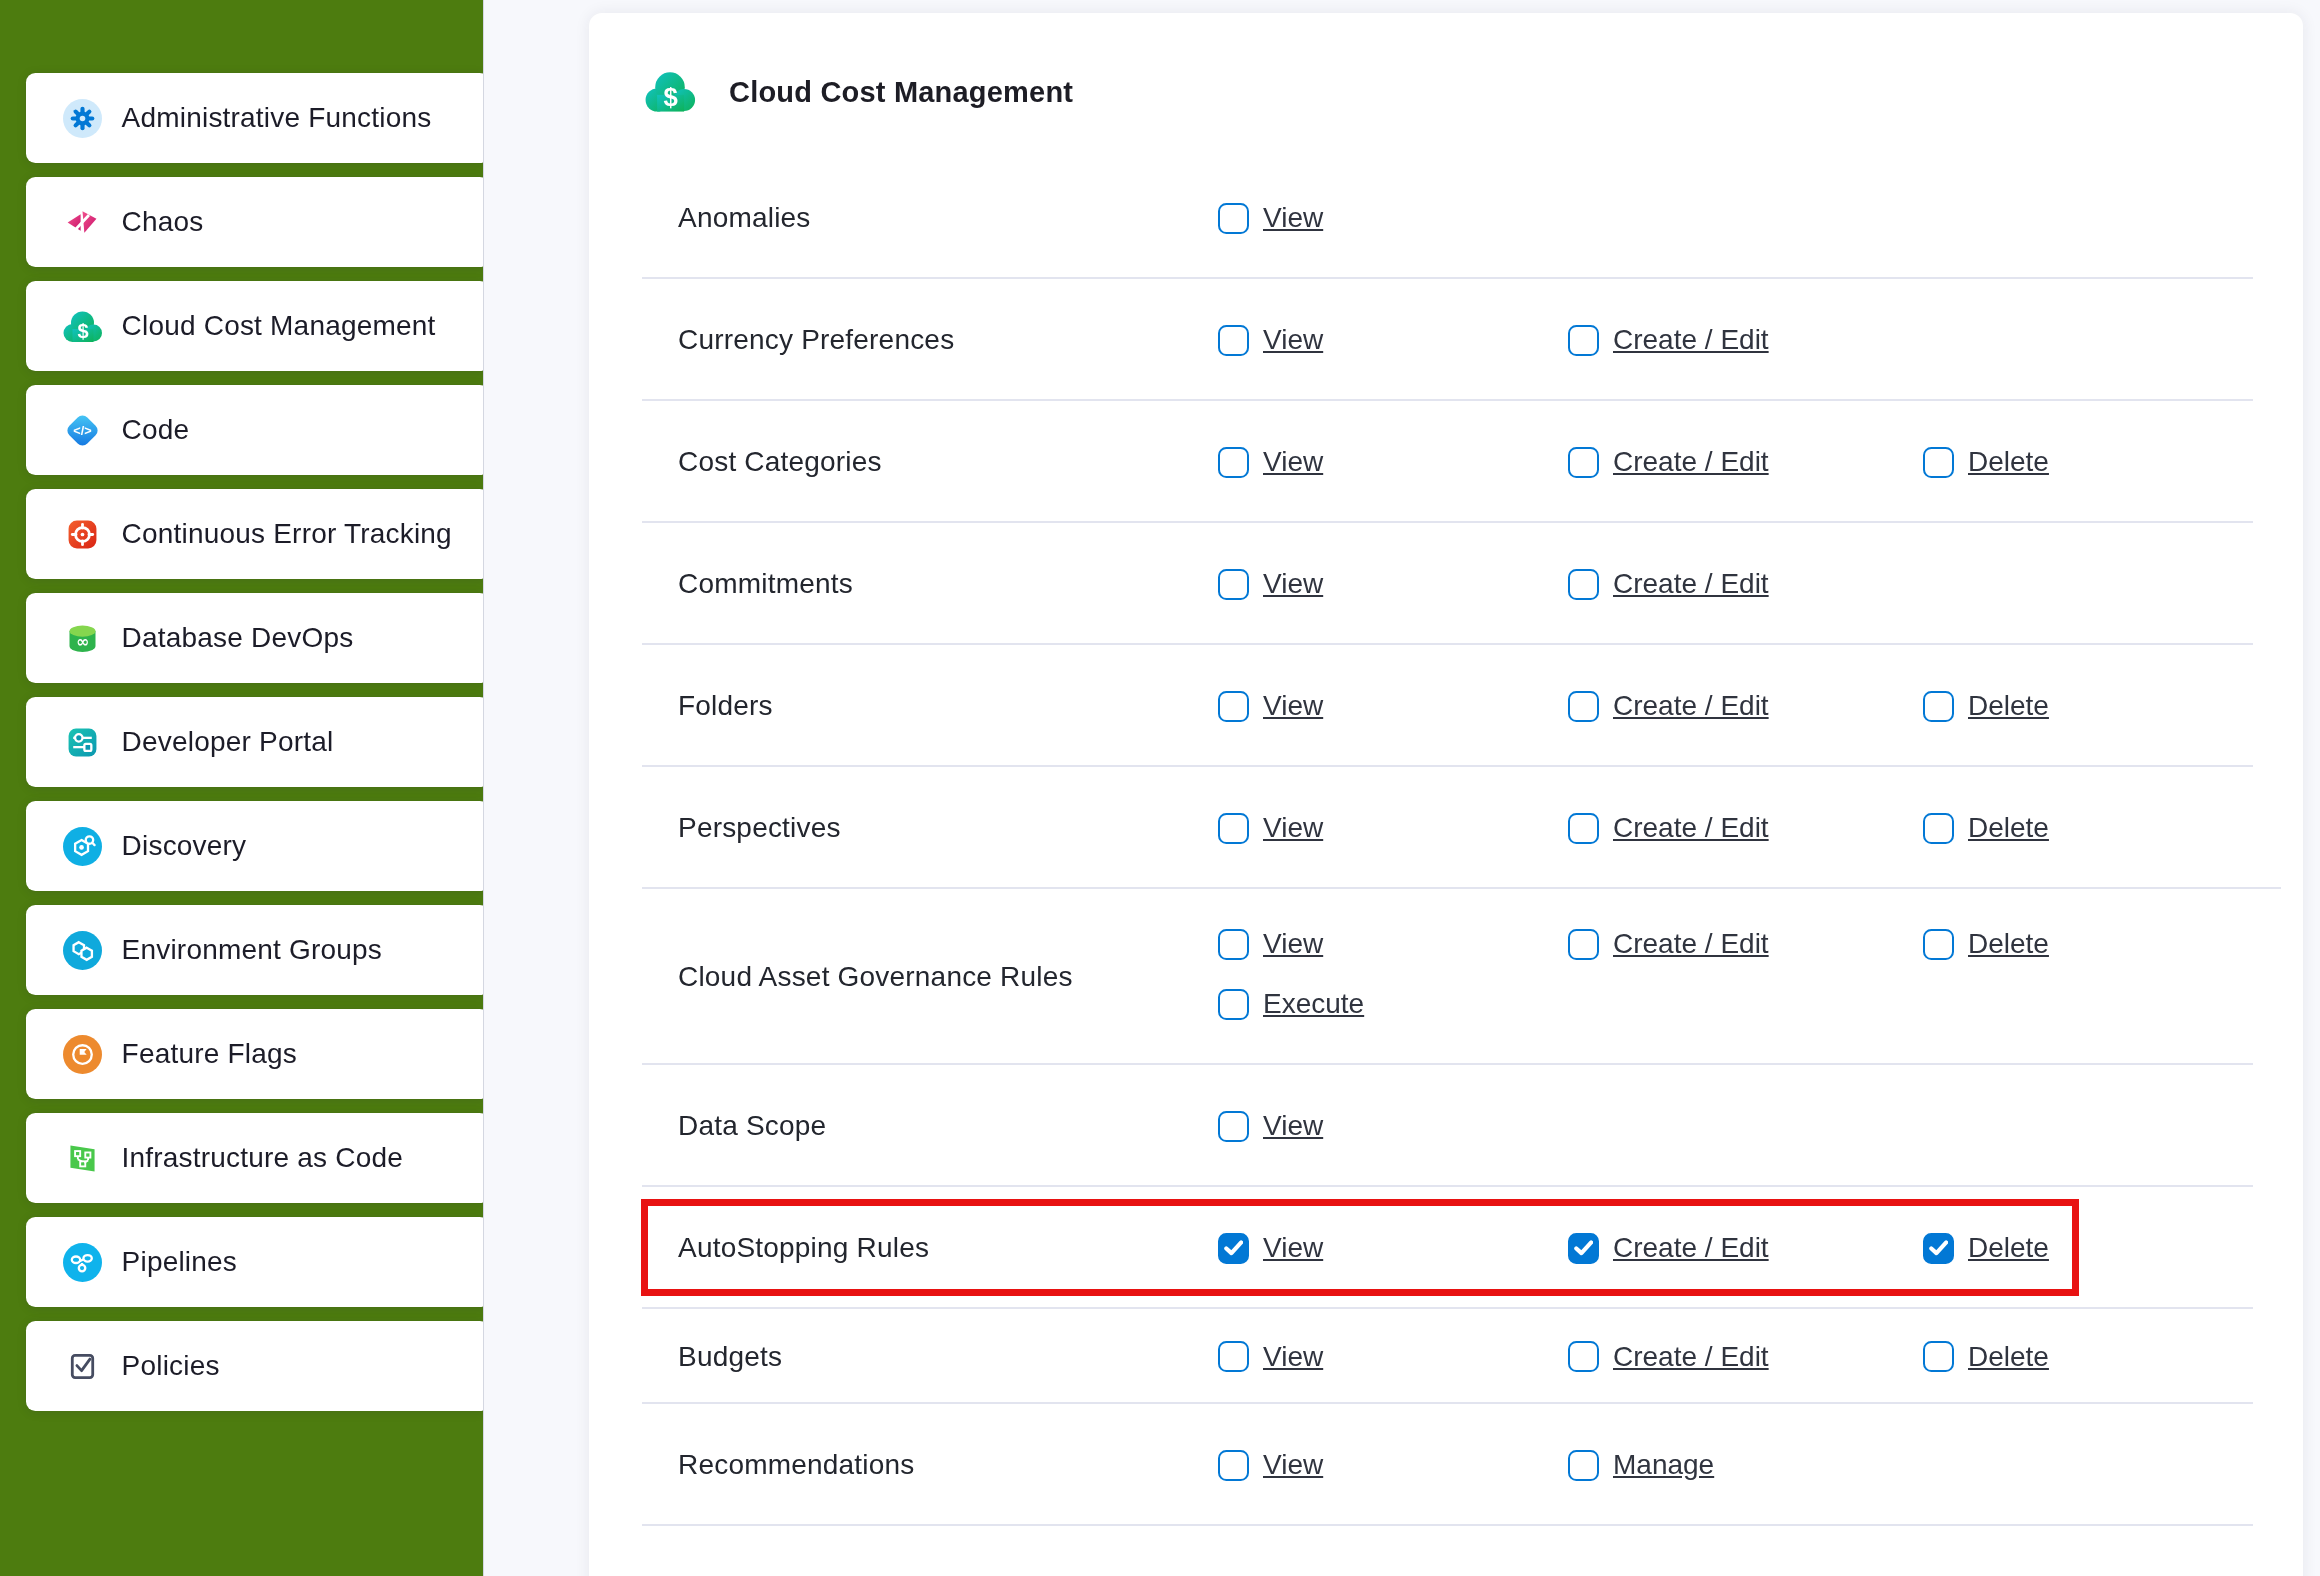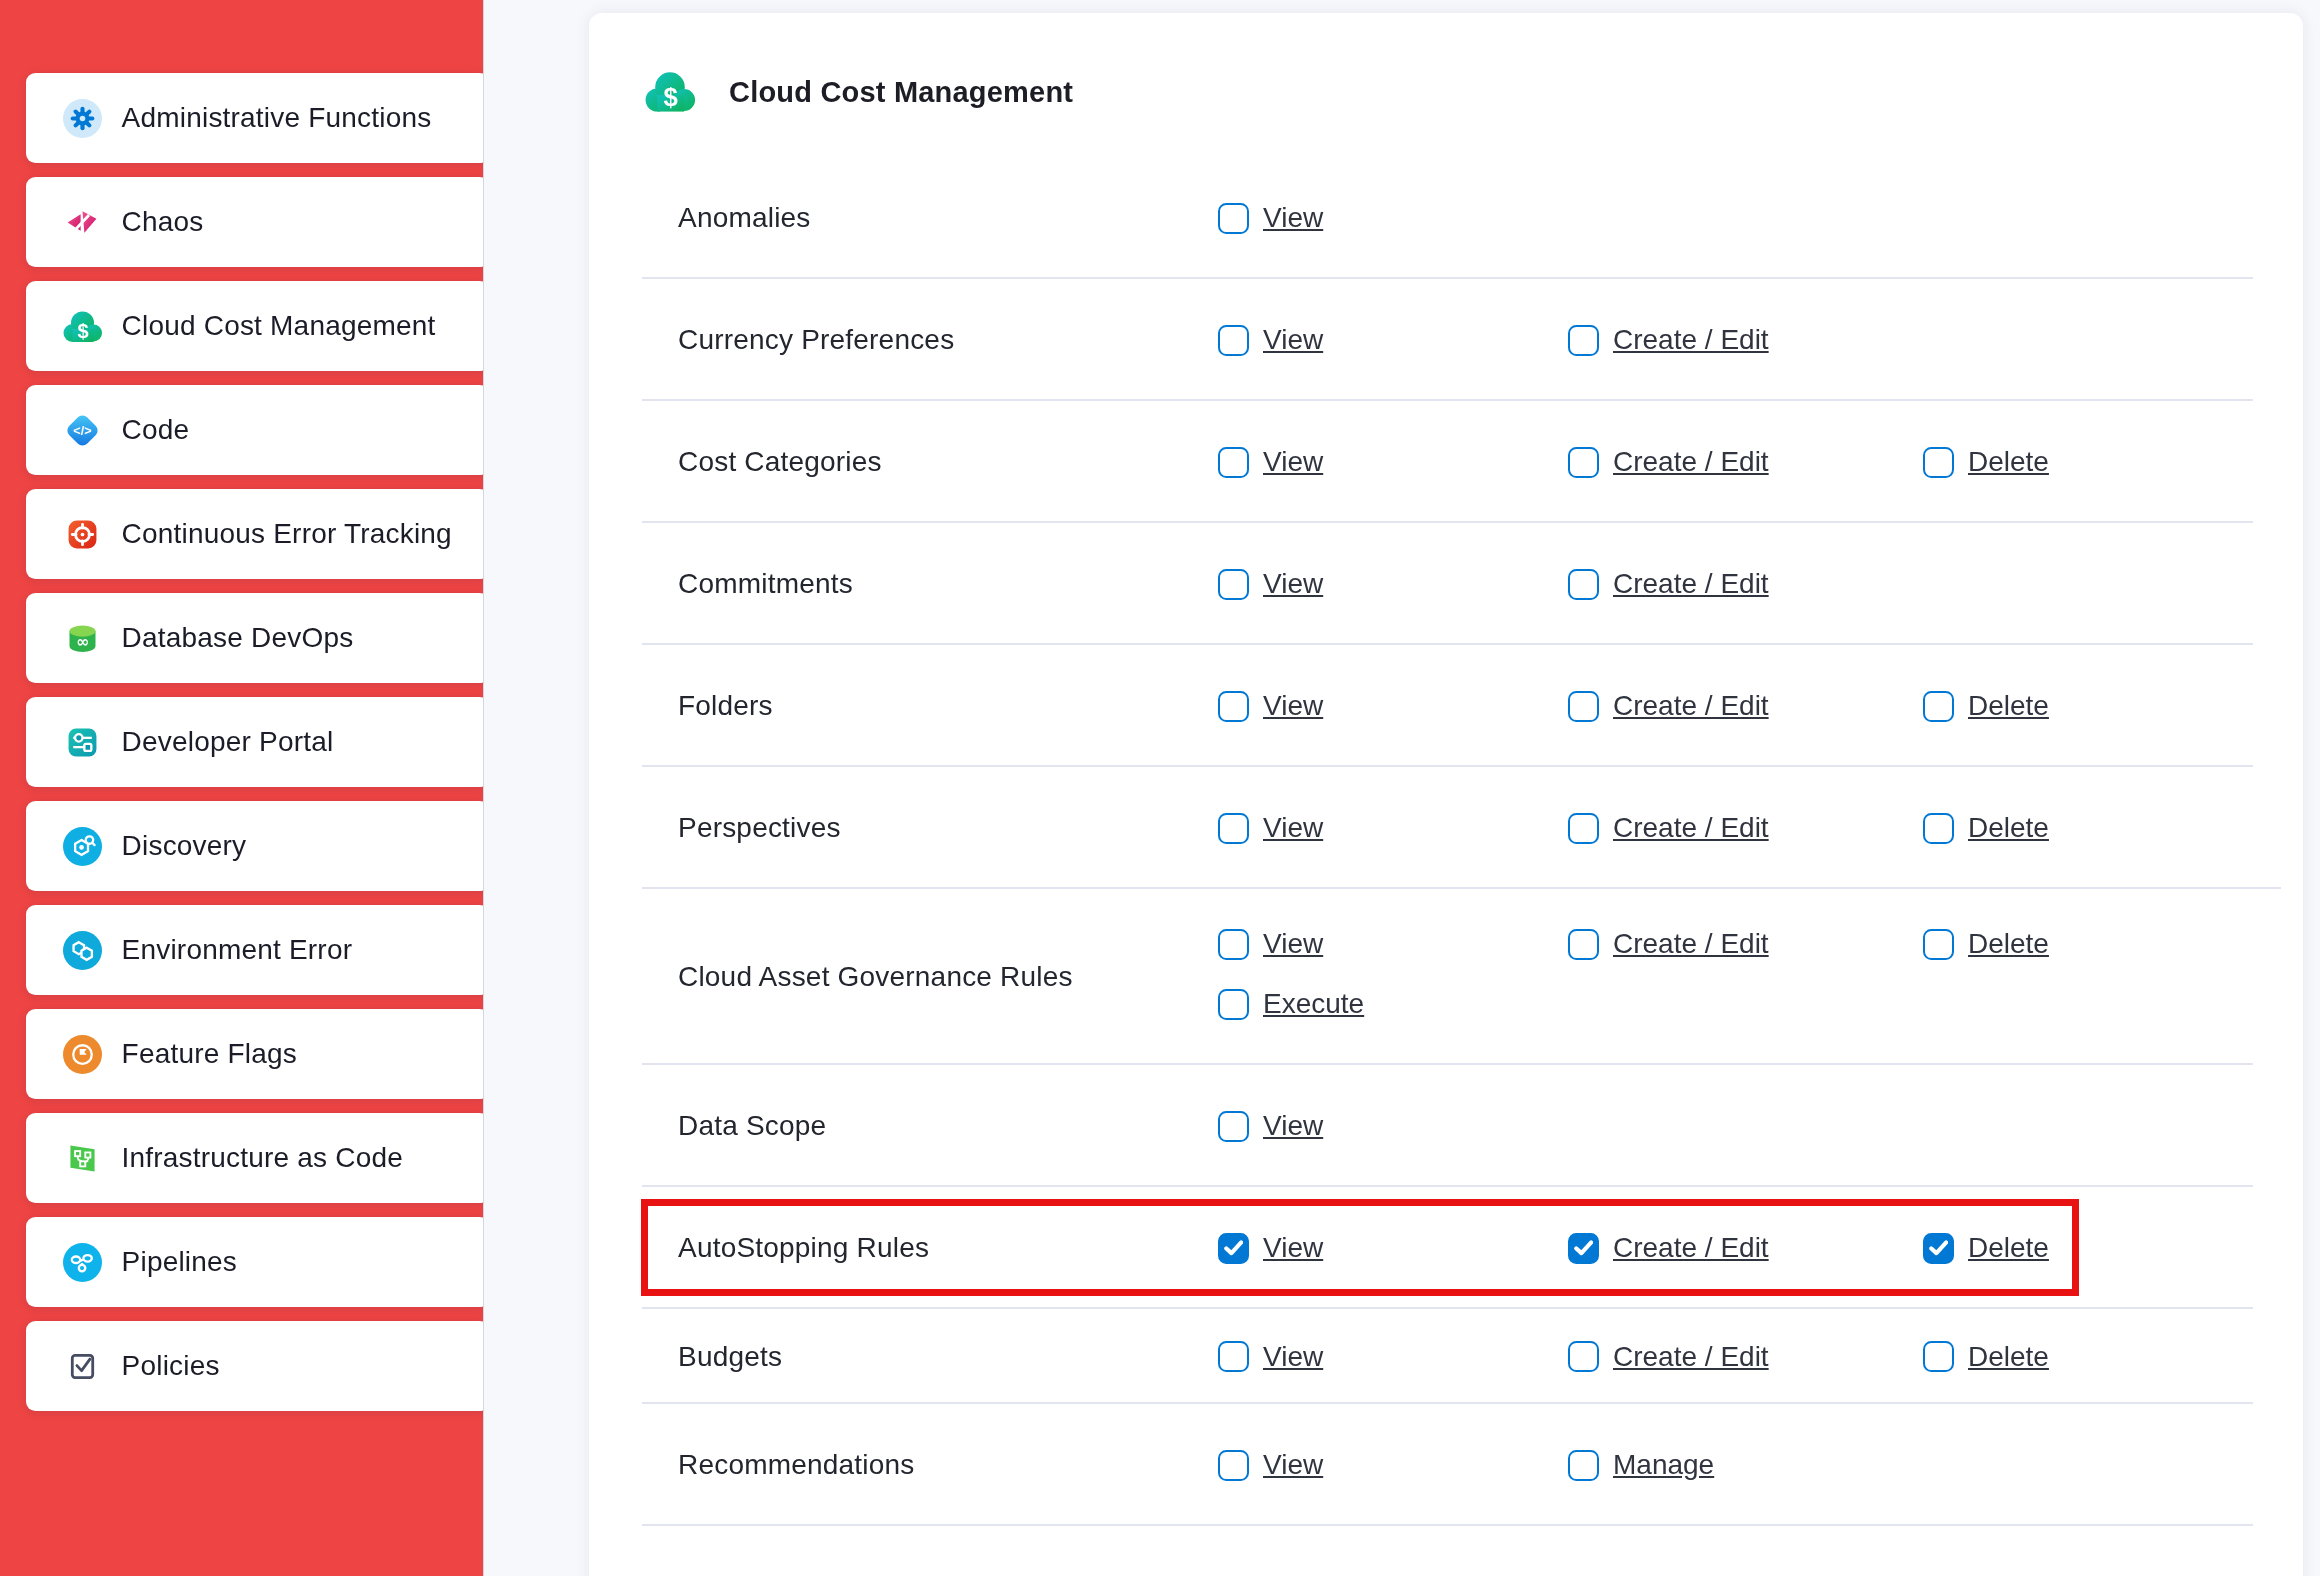--- a/index.html
+++ b/index.html
@@ -4,21 +4,21 @@
 <style>
   html,body{margin:0;padding:0;}
   body{
     width:2321px;height:1577px;position:relative;overflow:hidden;
     font-family:"Liberation Sans",sans-serif;background:#F7F8FC;
     -webkit-font-smoothing:antialiased;
   }
   
   .sidebar{
     position:absolute;left:0;top:0;width:484px;height:1577px;
-    background:#ef4444;border-right:1.9px solid #D4D7E1;box-sizing:border-box;
+    background:#4d7c0f;border-right:1.9px solid #D4D7E1;box-sizing:border-box;
     overflow:hidden;
   }
   .sidebar-list{padding-top:73px;}
   .side-card{
     width:463px;height:90px;margin:0 0 14px 26px;background:#fff;
     border-radius:9.3px;box-shadow:0 1.9px 9.3px rgba(40,41,61,.13),0 0 1.9px rgba(40,41,61,.06);
     display:flex;align-items:center;cursor:pointer;box-sizing:border-box;
   }
   .side-icon{width:43px;height:43px;margin-left:35px;flex:0 0 auto;
     display:flex;align-items:center;justify-content:center;}
@@ -192,21 +192,21 @@
         <span class="side-label">Discovery</span>
       </div>
       <div class="side-card">
         <span class="side-icon">
           <svg width="39" height="39" viewBox="0 0 42 42">
             <circle cx="21" cy="21" r="21" fill="#0FA9DC"></circle>
     <polygon points="17,12 22.628999999999998,15.25 22.628999999999998,21.75 17,25 11.371,21.75 11.371,15.25" stroke="#fff" stroke-width="2.5" fill="none"></polygon>
     <polygon points="25.5,18 31.128999999999998,21.25 31.128999999999998,27.75 25.5,31 19.871000000000002,27.75 19.871000000000002,21.25" stroke="#fff" stroke-width="2.5" fill="#0FA9DC"></polygon>
           </svg>
         </span>
-        <span class="side-label">Environment Error</span>
+        <span class="side-label">Environment Groups</span>
       </div>
       <div class="side-card">
         <span class="side-icon">
           <svg width="39" height="39" viewBox="0 0 42 42">
             <circle cx="21" cy="21" r="21" fill="#ED8A2E"></circle>
     <circle cx="21" cy="21" r="10" stroke="#fff" stroke-width="2.5" fill="none"></circle>
     <path d="M18 27 V15 h7.5 l-2.6 3.2 2.6 3.2 H18" fill="#fff"></path>
           </svg>
         </span>
         <span class="side-label">Feature Flags</span>

